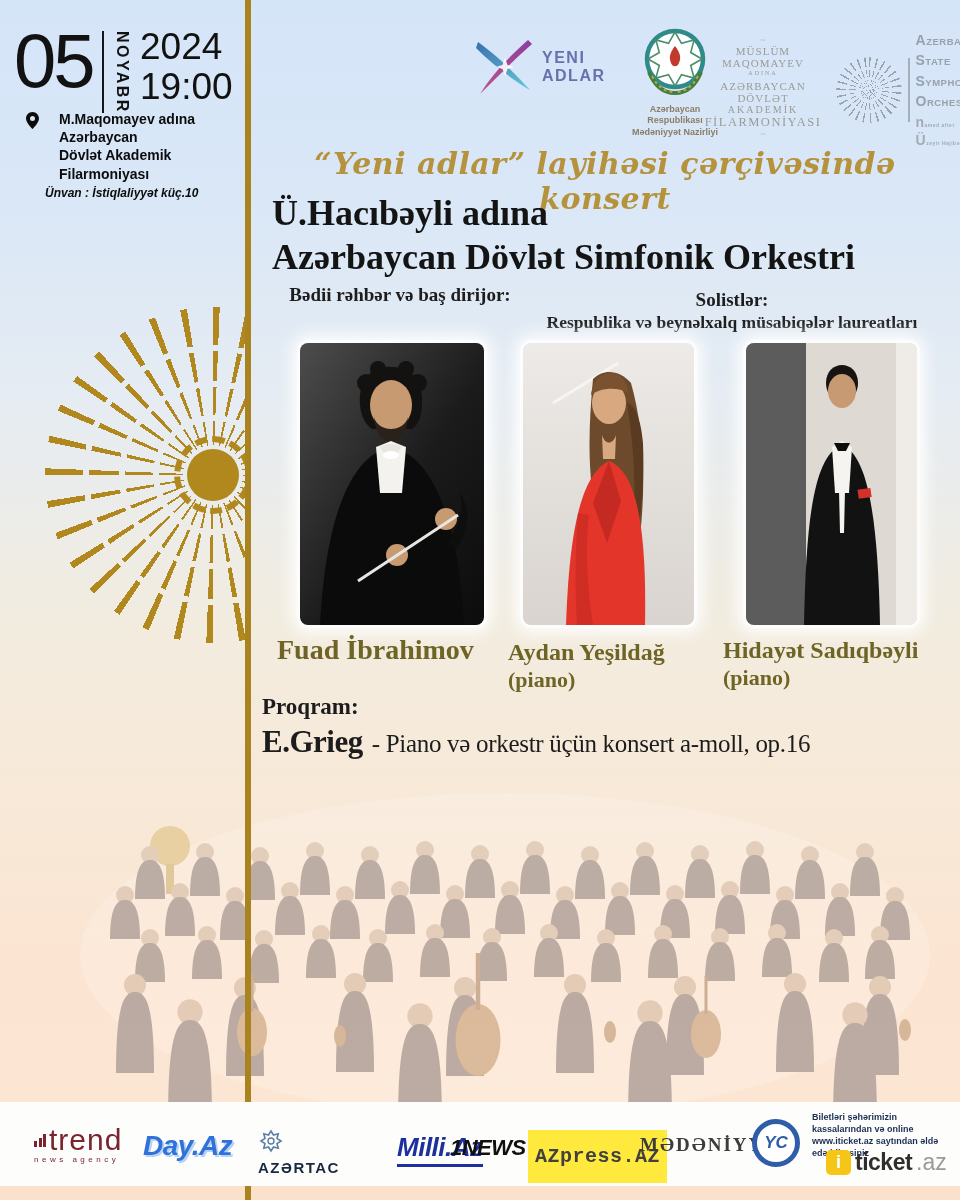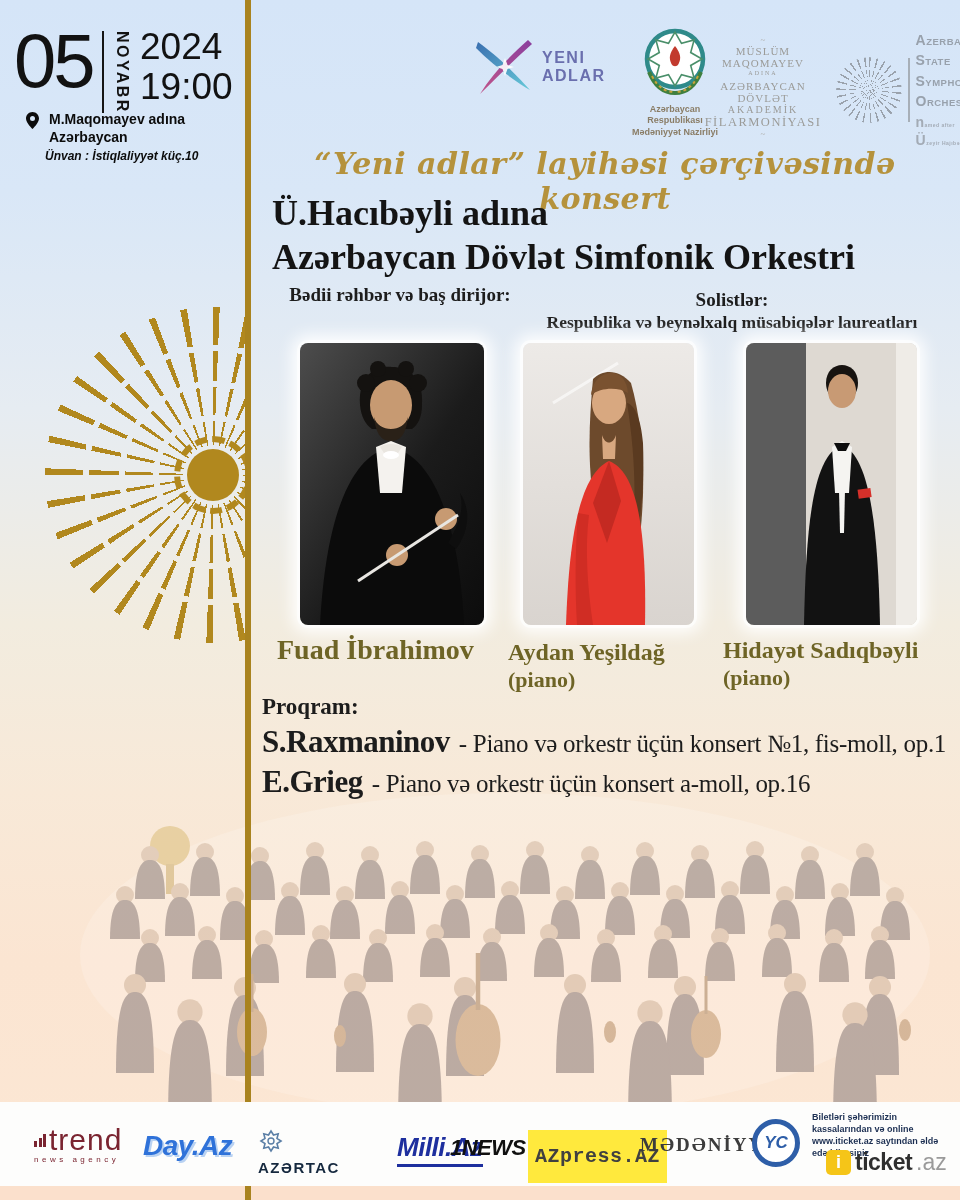--- a/index.html
+++ b/index.html
@@ -11,21 +11,21 @@
   
   .gold-line{position:absolute;left:245px;top:0;width:6px;height:1200px;background:#a9831f;z-index:1;}
   
   .left-col{position:absolute;left:0;top:0;width:245px;height:912px;overflow:hidden;z-index:2;}
   .datebox{position:absolute;left:14px;top:26px;display:flex;gap:9px;color:#121212;align-items:flex-start;}
   .day{font-size:76px;line-height:.92;font-weight:400;letter-spacing:-3px;}
   .date-divider{width:2.5px;height:82px;background:#151515;margin-top:5px;}
   .month{writing-mode:vertical-rl;font-size:16px;font-weight:600;letter-spacing:2.5px;margin-top:5px;height:82px;}
   .yeartime{display:flex;flex-direction:column;font-size:37px;line-height:1.07;font-weight:400;margin-top:1px;}
   .venue{position:absolute;left:26px;top:110px;width:208px;color:#0c0c0c;}
-  .venue-row{display:flex;gap:10px;}
+  .venue-row{display:flex;gap:20px;}
   .pin{flex:0 0 13px;margin-top:2px;}
   .venue-lines{font-size:14px;font-weight:700;line-height:1.3;}
   .venue-address{margin:3px 0 0 19px;font-size:12px;font-weight:700;font-style:italic;}
   
   .sunburst{
     position:absolute;left:43px;top:305px;width:340px;height:340px;border-radius:50%;
     background:repeating-conic-gradient(#b1881e 0deg 2.3deg,transparent 2.3deg 11.25deg);
     -webkit-mask:radial-gradient(circle,transparent 0 30px,#000 30px 54px,transparent 54px 60px,#000 60px 88px,transparent 88px 94px,#000 94px 124px,transparent 124px 130px,#000 130px 168px,transparent 168px);
     mask:radial-gradient(circle,transparent 0 30px,#000 30px 54px,transparent 54px 60px,#000 60px 88px,transparent 88px 94px,#000 94px 124px,transparent 124px 130px,#000 130px 168px,transparent 168px);
   }
@@ -227,20 +227,21 @@
         <span>19:00</span>
       </div>
     </div>
     <div class="venue">
       <div class="venue-row">
         <svg class="pin" width="13" height="17" viewBox="0 0 13 17">
           <path d="M6.5,0 C10.1,0 13,2.9 13,6.5 C13,11 6.5,17 6.5,17 C6.5,17 0,11 0,6.5 C0,2.9 2.9,0 6.5,0 Z M6.5,4 A2.5,2.5 0 1 0 6.5,9 A2.5,2.5 0 1 0 6.5,4 Z" fill="#0c0c0c"></path>
         </svg>
         <div class="venue-lines">
           <div>M.Maqomayev adına Azərbaycan</div>
+          <div>Dövlət Akademik Filarmoniyası</div>
         </div>
       </div>
       <div class="venue-address">Ünvan : İstiqlaliyyət küç.10</div>
     </div>
     <div class="sunburst"></div>
     <div class="sun-core"></div>
   </div>
 
   <div class="logo logo-yeni">
     <svg width="62" height="62" viewBox="0 0 62 62">
@@ -392,24 +393,20 @@
     <div class="instr">(piano)</div>
   </div>
   <div class="name-block nb3">
     <div>Hidayət Sadıqbəyli</div>
     <div class="instr">(piano)</div>
   </div>
 
   <div class="program">
     <div class="prog-head">Proqram:</div>
     <div class="prog-line">
-      <span class="composer">S.Raxmaninov</span>
-      <span class="piece">- Piano və orkestr üçün konsert №1, fis-moll, op.1</span>
-    </div>
-    <div class="prog-line">
       <span class="composer">E.Grieg</span>
       <span class="piece">- Piano və orkestr üçün konsert a-moll, op.16</span>
     </div>
   </div>
 
   <div class="footer">
     <div class="p-item p-trend">
       <div class="trend-top">
         <span class="trend-bars">
             <i style="height:6px"></i>

